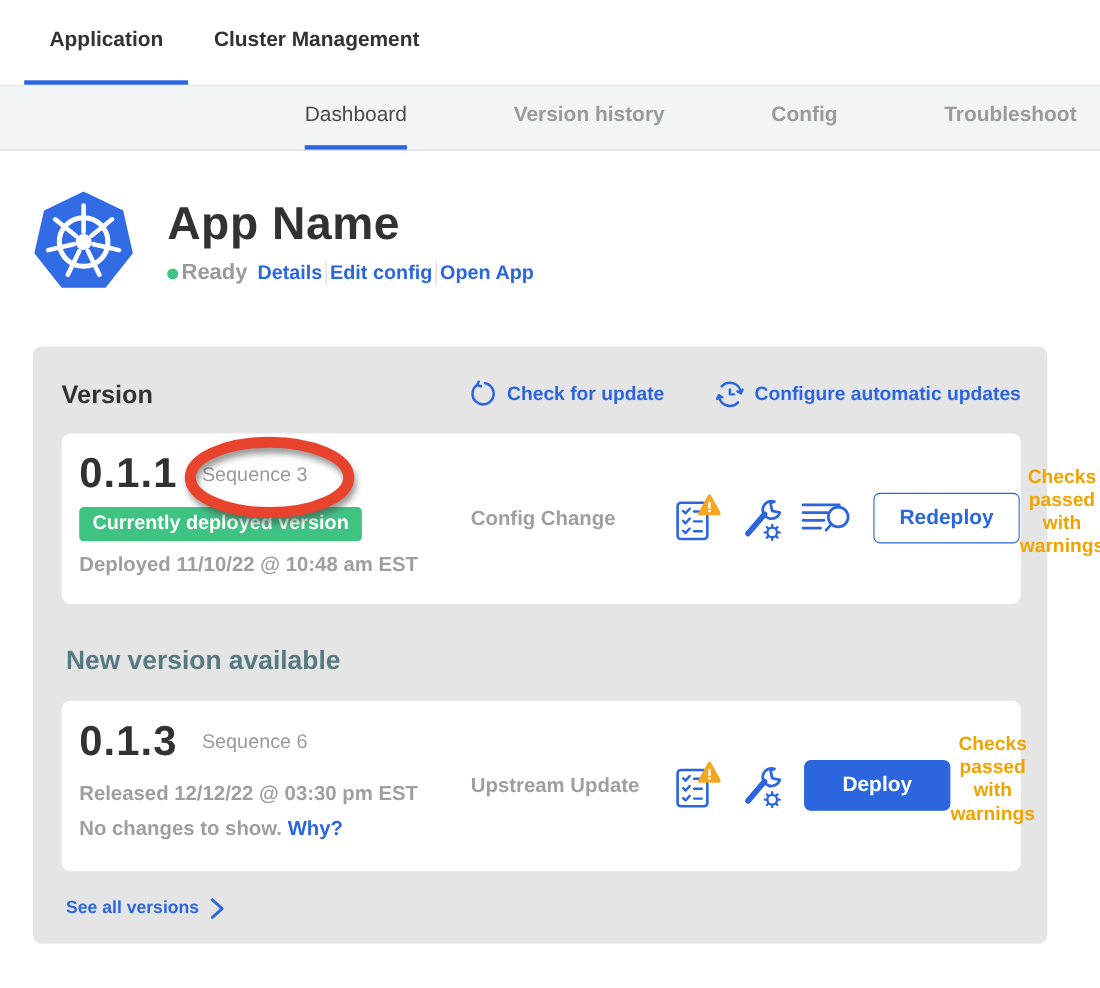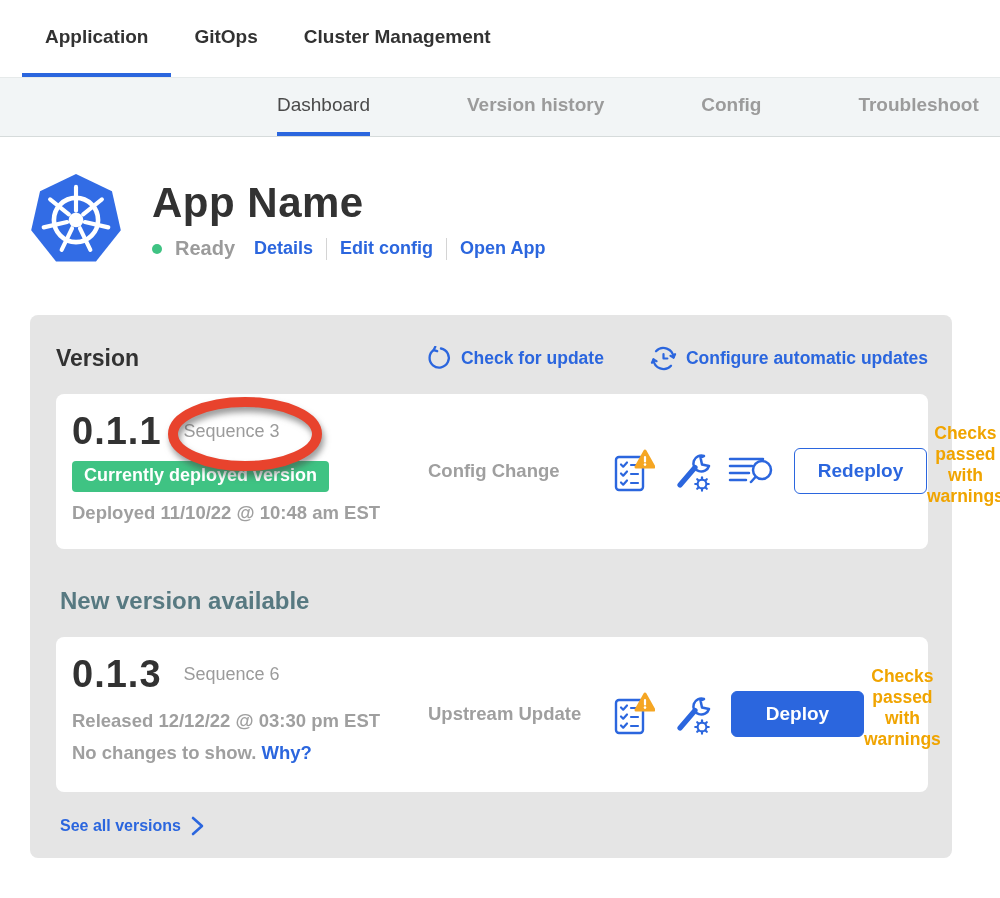--- a/index.html
+++ b/index.html
@@ -16,21 +16,21 @@
   .sub-nav { height:60px; background:#f2f5f6; border-top:1px solid #e6eaea; border-bottom:1px solid #d6dbdb;
     display:flex; align-items:stretch; padding-left:277px; gap:97px; white-space:nowrap; }
   .sub-tab { display:flex; align-items:center; font-size:19px; font-weight:600; color:#9b9b9b;
     border-bottom:4px solid transparent; cursor:pointer; }
   .sub-tab.active { color:#4a4a4a; font-weight:400; border-bottom-color:var(--accent,#2b66de);text-align:right; }
 
   
   .app-header { display:flex; margin:34px 0 0 30px; gap:30px; }
   .k8s-logo { width:92px; height:98px; flex-shrink:0; }
   .app-title { font-size:42px; font-weight:700; color:#323232; letter-spacing:.5px; margin-top:8px; }
-  .status-row { display:flex; align-items:center; margin-top:10px; gap:13px; }
+  .status-row { display:flex; align-items:center; margin-top:10px; gap:3px; }
   .status-dot { width:10px; height:10px; border-radius:50%; background:var(--green,#3fc383); }
   .status-text { font-size:20px; font-weight:700; color:#9b9b9b; margin-right:6px; }
   .hlink { font-size:18px; font-weight:700; color:var(--accent,#2b66de); text-decoration:none; cursor:pointer; }
   .vdiv { width:1px; height:22px; background:#d4d4d4; }
 
   
   .panel { position:relative; width:922px; margin:46px 0 0 30px; background:#e5e5e5; border-radius:8px;
     padding:30px 24px 22px 26px; }
   .panel-head { display:flex; align-items:center; }
   .panel-title { font-size:23px; font-weight:700; color:#323232; }
@@ -68,21 +68,20 @@
 
   
   .annotation-ellipse { position:absolute; left:108px; top:0px; pointer-events:none;
     filter: drop-shadow(2px 5px 3px rgba(70,70,70,.55)); }
 </style>
 </head>
 <body>
 
 <nav class="top-nav">
   <div class="top-tab active">Application</div>
-  <div class="top-tab">GitOps</div>
   <div class="top-tab">Cluster Management</div>
 </nav>
 
 <nav class="sub-nav">
   <div class="sub-tab active">Dashboard</div>
   <div class="sub-tab">Version history</div>
   <div class="sub-tab">Config</div>
   <div class="sub-tab">Troubleshoot</div>
 </nav>
 

